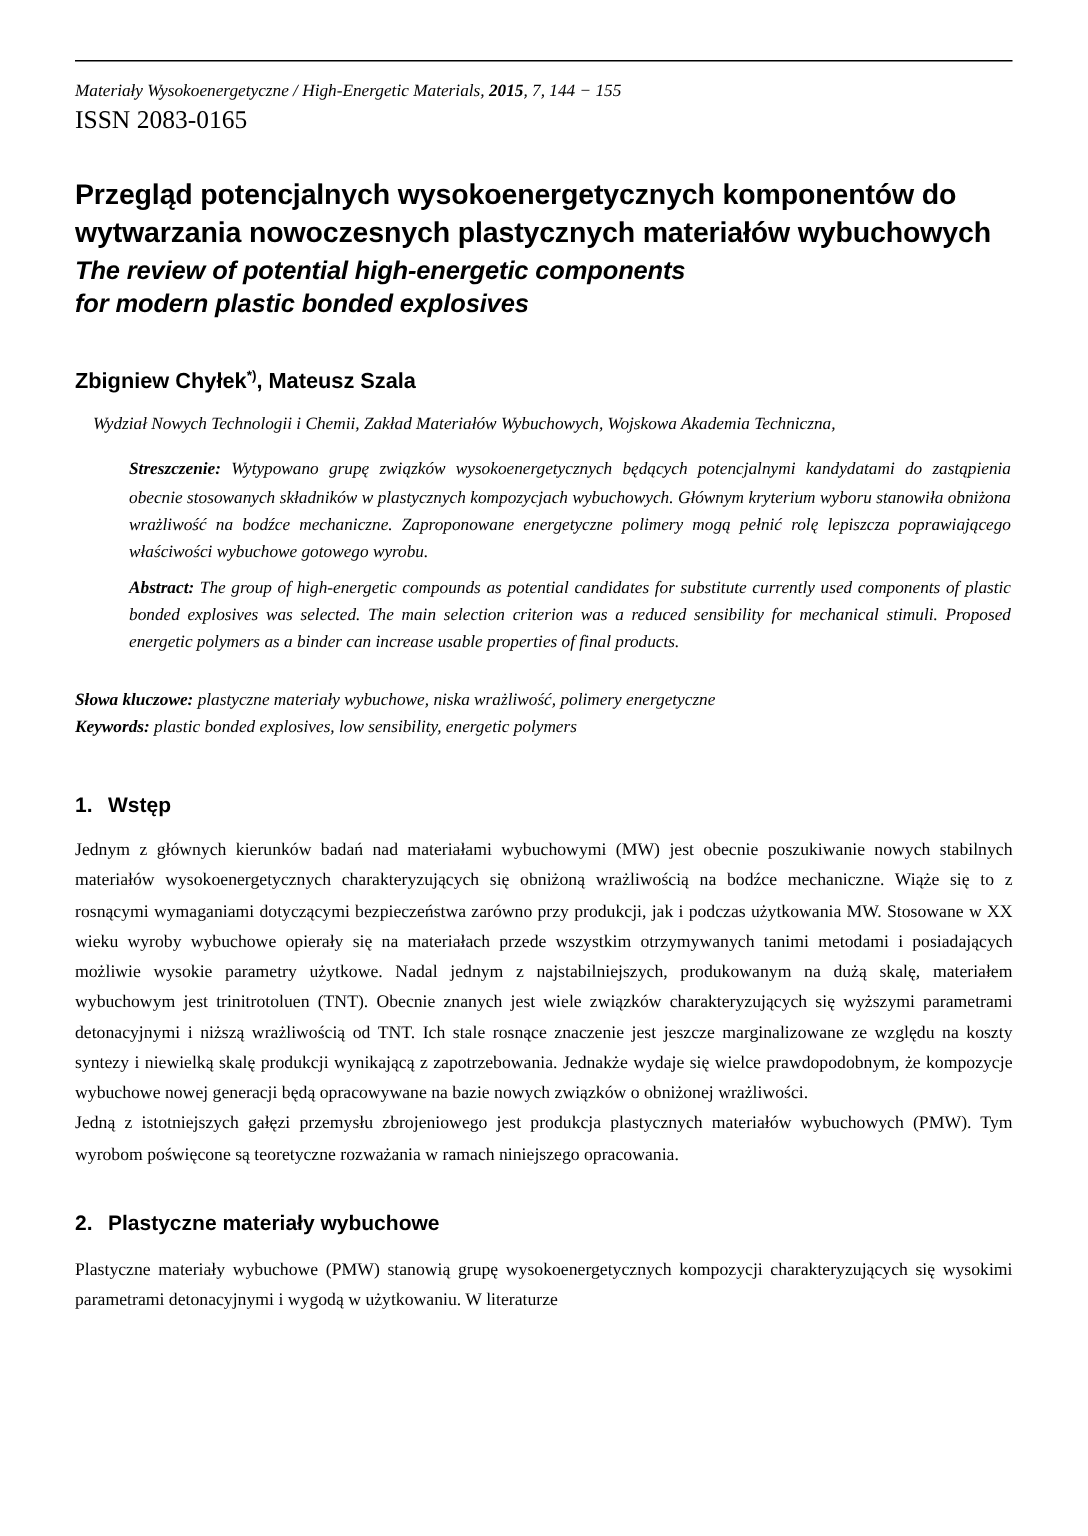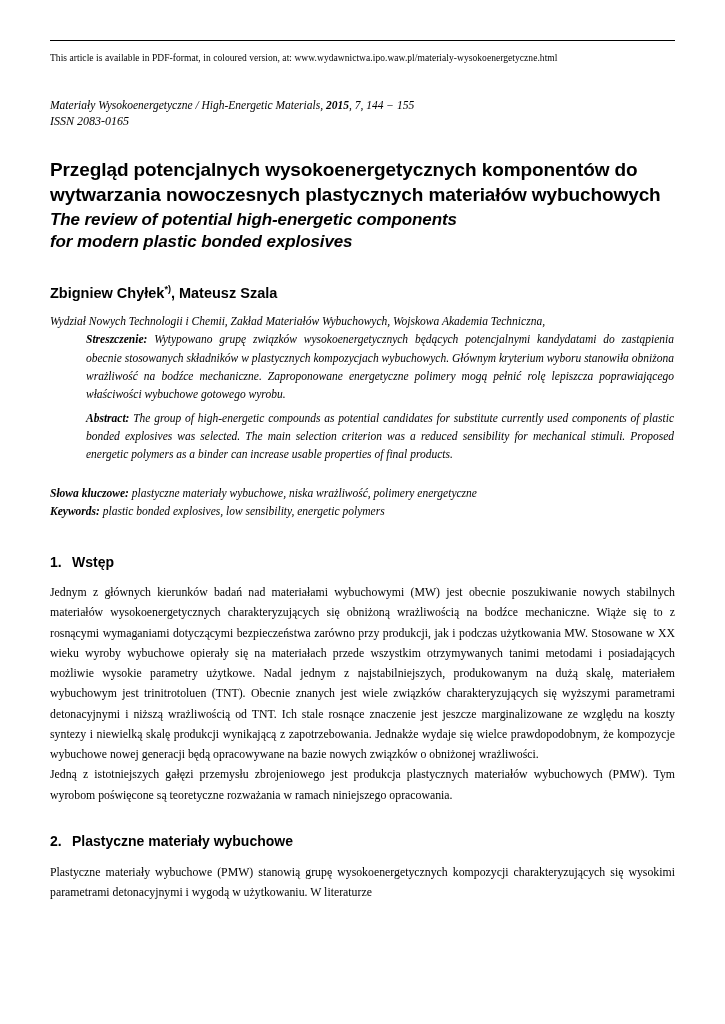--- a/index.html
+++ b/index.html
@@ -47,22 +47,21 @@
     font-size: 11.5px;
     margin: 0;
     line-height: 1.45;
   }
   .journal-line b {
     font-style: italic;
     font-weight: bold;
   }
   .issn {
     font-family: "Liberation Serif", serif;
-    font-style: italic;
-    font-size: 12px;
+    font-size: 17px;
     margin: 0 0 28px 0;
   }
   .title-pl {
     font-family: "Liberation Sans", sans-serif;
     font-size: 19px;
     font-weight: bold;
     line-height: 1.32;
     margin: 0;
     letter-spacing: -0.1px;
   }
@@ -84,21 +83,21 @@
   .authors sup {
     font-size: 9px;
     font-weight: bold;
     vertical-align: super;
   }
   .affiliation {
     font-family: "Liberation Serif", serif;
     font-style: italic;
     font-size: 11.5px;
     line-height: 1.55;
-    margin: 0;
+    margin: 12px;
   }
   .email-line {
     font-family: "Liberation Serif", serif;
     font-size: 11.5px;
     line-height: 1.55;
     margin: 0 0 24px 0;
   }
   .email-line .star {
     font-style: normal;
     vertical-align: super;
@@ -162,21 +161,20 @@
     margin-bottom: 13px;
   }
 </style>
 </head>
 <body>
 
 <div class="page">
 
   <hr class="rule">
 
-  <p class="pdf-note">This article is available in PDF-format, in coloured version, at: www.wydawnictwa.ipo.waw.pl/materialy-wysokoenergetyczne.html</p>
 
   <p class="journal-line"><span>Materiały Wysokoenergetyczne / High-Energetic Materials, </span><b>2015</b><span>, 7, 144 − 155</span></p>
   <p class="issn">ISSN 2083-0165</p>
 
   <h1 class="title-pl">Przegląd potencjalnych wysokoenergetycznych komponentów do wytwarzania nowoczesnych plastycznych materiałów wybuchowych</h1>
   <h2 class="title-en"><span>The review of potential high-energetic components</span><br><span>for modern plastic bonded explosives</span></h2>
 
   <div class="authors"><span>Zbigniew Chyłek</span><sup>*)</sup><span>, Mateusz Szala</span></div>
 
   <p class="affiliation">Wydział Nowych Technologii i Chemii, Zakład Materiałów Wybuchowych, Wojskowa Akademia Techniczna,</p>

